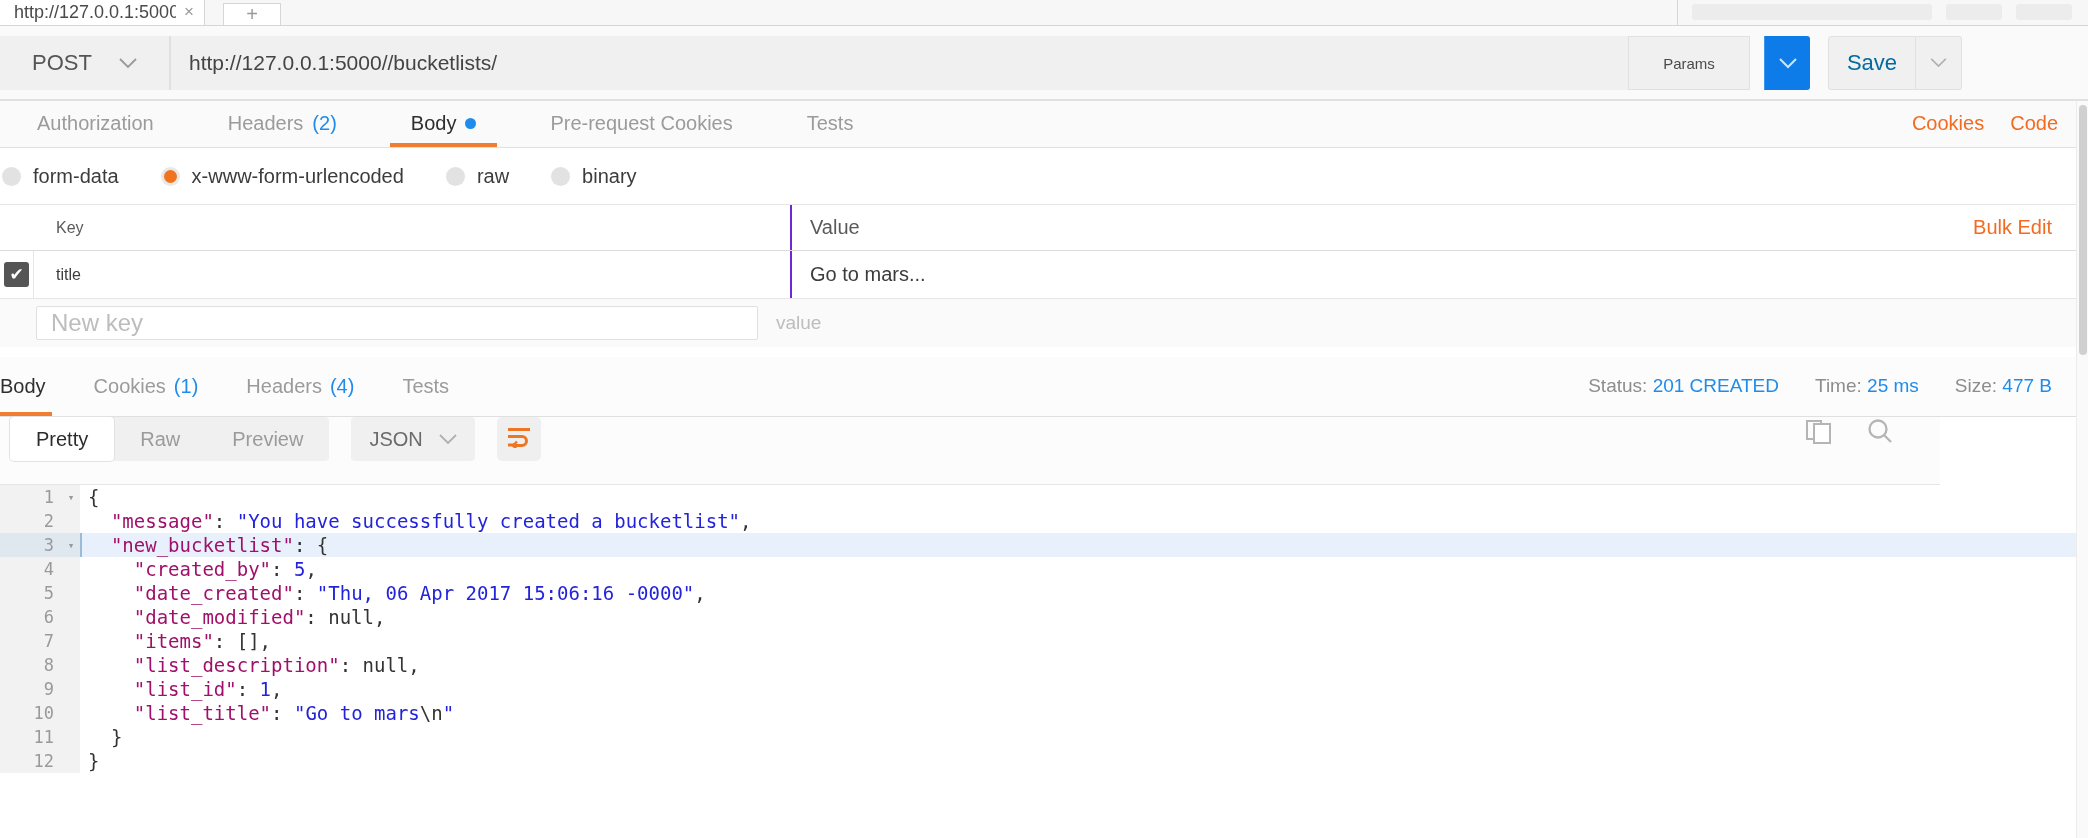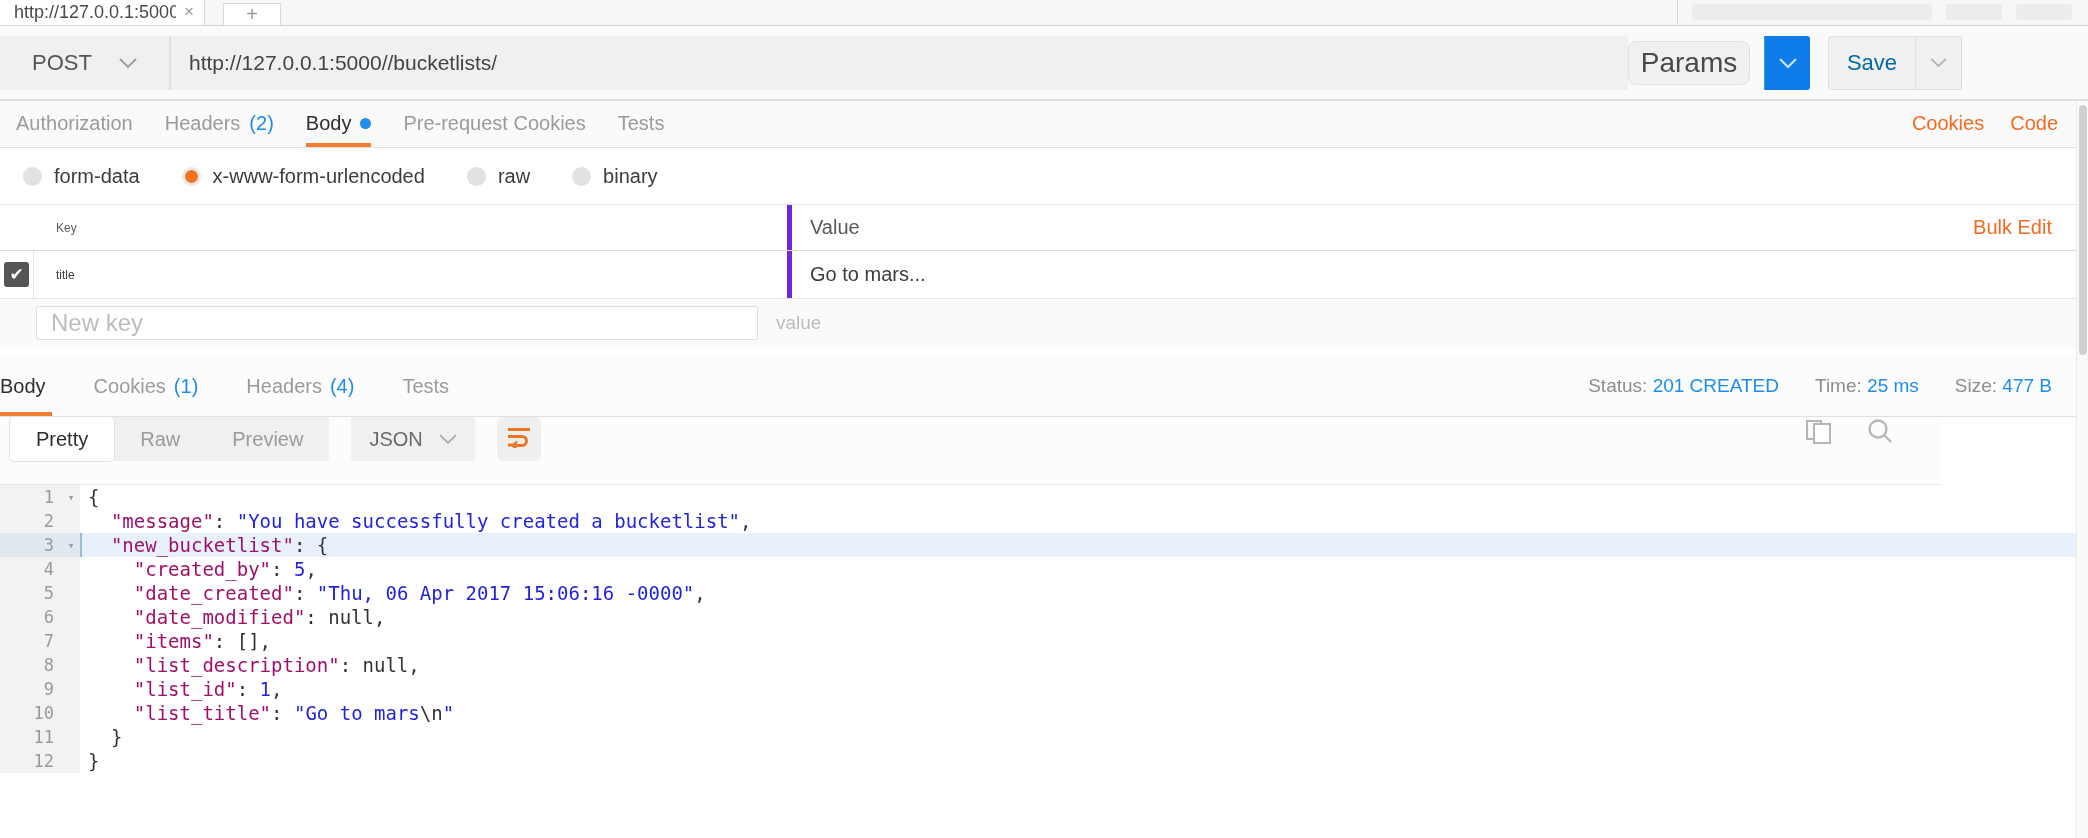--- a/index.html
+++ b/index.html
@@ -54,23 +54,23 @@
     display:flex; align-items:center; justify-content:center; gap:27px;
     font-size:22px; color:#555;
   }
   .method .caret { color:#9a9a9a; font-size:15px; }
   .urlfield {
     flex:0 0 auto; width:1458px; height:54px; background:#f0f0f0;
     display:flex; align-items:center; padding-left:18px;
     font-size:21px; color:#444; border-left:1px solid #e0e0e0;
   }
   .btn-params {
-    width:122px; height:44px; background:#f0f0f0; border:1px solid #e0e0e0;
+    width:122px; height:54px; background:#f0f0f0; border:1px solid #e0e0e0;
     display:flex; align-items:center; justify-content:center;
-    font-size:28px; color:#4a4a4a; border-radius:8px; margin-left:0;
+    font-size:15px; color:#4a4a4a; border-radius:0; margin-left:0;
   }
   .send-group { display:flex; margin-left:14px; }
   .btn-send {
     width:150px; height:54px; background:#0e7ce8; color:#fff;
     display:flex; align-items:center; justify-content:center;
     font-size:22px; font-weight:bold; border-radius:3px 0 0 3px;
   }
   .btn-send-caret {
     width:46px; height:54px; background:#0e7ce8; color:#cfe5fb;
     display:flex; align-items:center; justify-content:center;
@@ -88,38 +88,38 @@
     display:flex; align-items:center; justify-content:center; color:#b0b0b0; font-size:16px;
   }
 
   
   .reqtabs {
     position:absolute; left:0; top:101px; width:2088px; height:47px;
     background:#fafafa; border-bottom:1px solid #e0e0e0;
     display:flex; align-items:flex-end;
   }
   .reqtab {
-    height:47px; padding:0 16px; display:flex; align-items:center; gap:9px;
+    height:47px; padding:0 37px; display:flex; align-items:center; gap:9px;
     font-size:20px; color:#9b9b9b; position:relative;
   }
   .reqtab.active { color:#2e2e2e; }
   .reqtab.active::after {
     content:""; position:absolute; left:16px; right:16px; bottom:0; height:4px; background:#ef7e30;
   }
   .reqtab .count { color:#1f8ceb; }
   .reqtab .bluedot { width:11px; height:11px; border-radius:50%; background:#1f8ceb; display:inline-block; }
   .reqtabs .right-links {
     margin-left:auto; display:flex; align-items:center; gap:26px; padding-right:30px; height:47px;
   }
   .orange-link { color:#f26b21; font-size:20px; }
 
   
   .bodytypes {
     position:absolute; left:0; top:148px; width:2088px; height:56px;
-    background:#ffffff; display:flex; align-items:center; padding-left:23px; gap:42px;
+    background:#ffffff; display:flex; align-items:center; padding-left:2px; gap:42px;
   }
   .radio { display:flex; align-items:center; gap:12px; font-size:20px; color:#3c3c3c; }
   .radio .dot {
     width:19px; height:19px; border-radius:50%; background:#e2e2e2; display:inline-block; position:relative;
   }
   .radio.sel .dot { background:#e8e8e8; }
   .radio.sel .dot::after {
     content:""; position:absolute; left:3px; top:3px; width:13px; height:13px;
     border-radius:50%; background:#f0741f;
   }
@@ -138,21 +138,21 @@
     width:34px; height:100%; display:flex; align-items:center; justify-content:center;
     border-right:1px solid #e6e6e6;
   }
   .kv-check.blank { border-right:none; }
   .checkbox {
     width:25px; height:25px; background:#555; border-radius:3px;
     display:flex; align-items:center; justify-content:center; color:#fff; font-size:17px; line-height:1;
   }
   .kv-key {
     width:758px; height:100%; display:flex; align-items:center; padding-left:22px;
-    font-size:12px; color:#3c3c3c; border-right:5px solid #6d28d9;
+    font-size:16px; color:#3c3c3c; border-right:2px solid #6d28d9;
   }
   .kv-val {
     flex:1; height:100%; display:flex; align-items:center; padding-left:18px;
     font-size:20px; color:#3c3c3c;
   }
   .kv-head .kv-key, .kv-head .kv-val { color:#5a5a5a; }
   .bulk {
     margin-left:auto; padding-right:36px; display:flex; align-items:center;
     height:100%; font-size:20px; color:#f26b21;
   }

